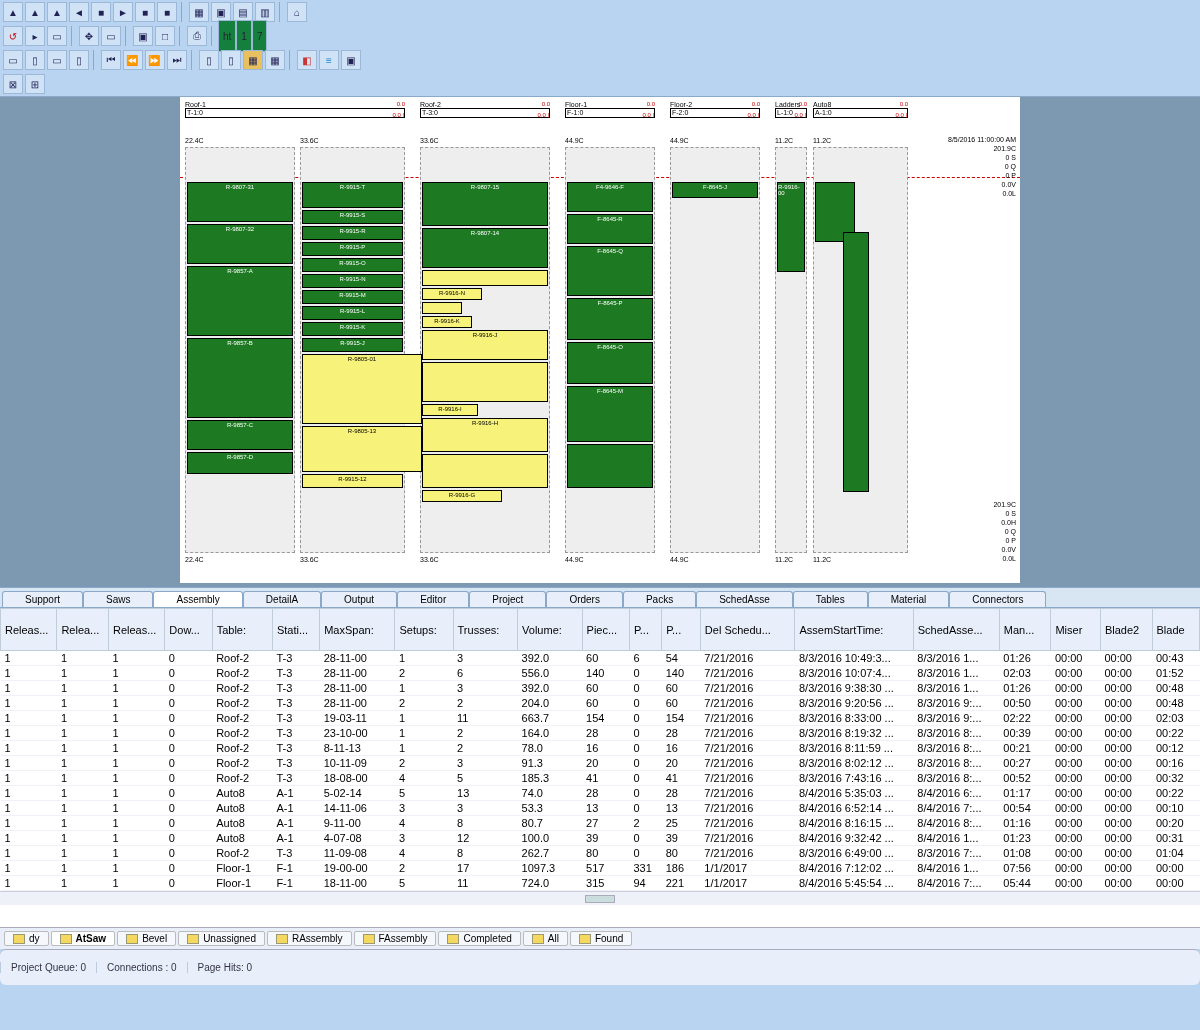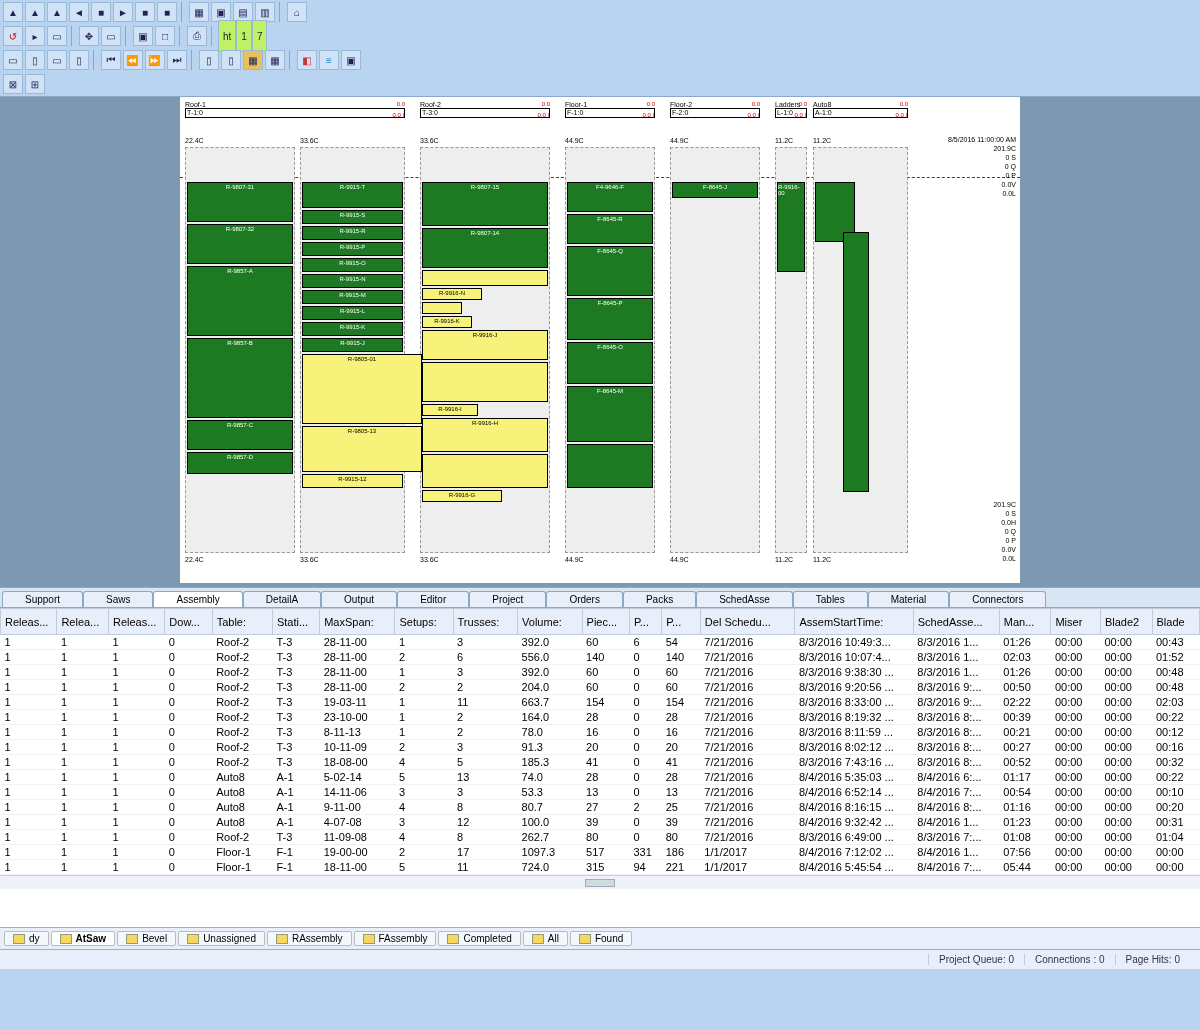--- a/index.html
+++ b/index.html
@@ -3,21 +3,21 @@
 <meta charset="utf-8">
 <style>
   * { box-sizing: border-box; font-family: Arial, sans-serif; }
   body { margin: 0; background: #b8d4f0; font-size: 11px; overflow: hidden; width: 1200px; height: 1030px; position: relative; }
 
   
   .toolbars { background: #b8d4f0; border-bottom: 1px solid #8aa8c8; }
   .tbrow { display: flex; align-items: center; height: 24px; padding: 1px 2px; }
   .tbtn { width: 20px; height: 20px; margin: 0 1px; background: #cfe2f6; border: 1px solid #9cb8d8; display: flex; align-items: center; justify-content: center; font-size: 10px; color: #225; cursor: pointer; }
   .sep { width: 4px; height: 20px; border-left: 1px solid #8aa8c8; margin: 0 3px; }
-  .lbl { background: #bef264; border: 1px solid #9cb8d8; height: 32px; padding: 0 4px; display: flex; align-items: center; font-size: 10px; color: #223; }
+  .lbl { background: #15803d; border: 1px solid #9cb8d8; height: 32px; padding: 0 4px; display: flex; align-items: center; font-size: 10px; color: #223; }
 
   
   .canvas-wrap { background: #7d99b2; padding: 0; display: flex; justify-content: center; height: 490px; }
   .canvas { background: #fff; width: 840px; height: 486px; position: relative; font-size: 7px; color: #000; }
   .station-head { position: absolute; top: 4px; height: 28px; }
   .sh-title { font-size: 7px; }
   .sh-box { border: 1px solid #000; height: 10px; background: #fff; position: relative; }
   .sh-right { position: absolute; right: 0; font-size: 6px; color: #c00; text-align: right; }
   .lane { position: absolute; top: 50px; bottom: 30px; border: 1px dashed #999; background: #eee; }
   .lane-label { position: absolute; font-size: 7px; }
@@ -28,31 +28,31 @@
   .rlabels { position: absolute; right: 4px; font-size: 7px; color: #000; text-align: right; line-height: 9px; }
 
   
   .tabstrip { background: #d8e6f4; display: flex; align-items: flex-end; height: 20px; padding-left: 2px; border-top: 1px solid #8aa8c8; font-size: 10px; }
   .tab { background: #e8effa; border: 1px solid #8aa8c8; border-bottom: none; padding: 2px 22px; margin-right: 0; border-radius: 3px 3px 0 0; position: relative; cursor: pointer; }
   .tab.active { background: #fff; font-weight: normal; z-index: 1; }
 
   
   .grid-wrap { background: #fff; height: 320px; overflow: auto; border-top: 1px solid #8aa8c8; }
   table.grid { border-collapse: collapse; width: 100%; font-size: 11px; }
-  table.grid th { background: #e8effa; border: 1px solid #c0ccda; padding: 2px 4px; text-align: left; font-weight: normal; height: 26px; white-space: nowrap; overflow: hidden; }
+  table.grid th { background: #e8effa; border: 1px solid #c0ccda; padding: 2px 4px; text-align: left; font-weight: normal; height: 42px; white-space: nowrap; overflow: hidden; }
   table.grid td { border-bottom: 1px solid #eef2f8; padding: 1px 4px; white-space: nowrap; overflow: hidden; }
 
   
   .filterstrip { background: #e8effa; display: flex; align-items: center; height: 22px; border-top: 1px solid #aab; padding-left: 4px; font-size: 10px; }
   .ftab { display: flex; align-items: center; padding: 1px 8px; border: 1px solid #bbb; background: #f4f7fc; margin-right: 2px; border-radius: 2px; cursor: pointer; }
   .ftab.active { background: #fff; font-weight: bold; }
   .ficon { width: 12px; height: 10px; margin-right: 4px; background: #f5d860; border: 1px solid #997; }
 
   
-  .status { background: #e8effa; height: 20px; display: flex; justify-content: flex-end; align-items: center; font-size: 10px; color: #334; padding-right: 10px; border-top: 1px solid #aab; }
+  .status { background: #e8effa; height: 36px; display: flex; align-items: center; font-size: 10px; color: #334; padding-right: 10px; border-top: 1px solid #aab; border-radius: 6px; }
   .stat-cell { border-left: 1px solid #bcd; padding: 0 10px; }
 
   
   .hscroll-stub { height: 14px; background: #eef2f8; border-top: 1px solid #ccd; display: flex; align-items: center; justify-content: center; }
   .hscroll-thumb { width: 30px; height: 8px; background: #cdd; border: 1px solid #aab; }
 
   
   .c-rel  { width: 42px; }
   .c-rel2 { width: 48px; }
   .c-rel3 { width: 52px; }

